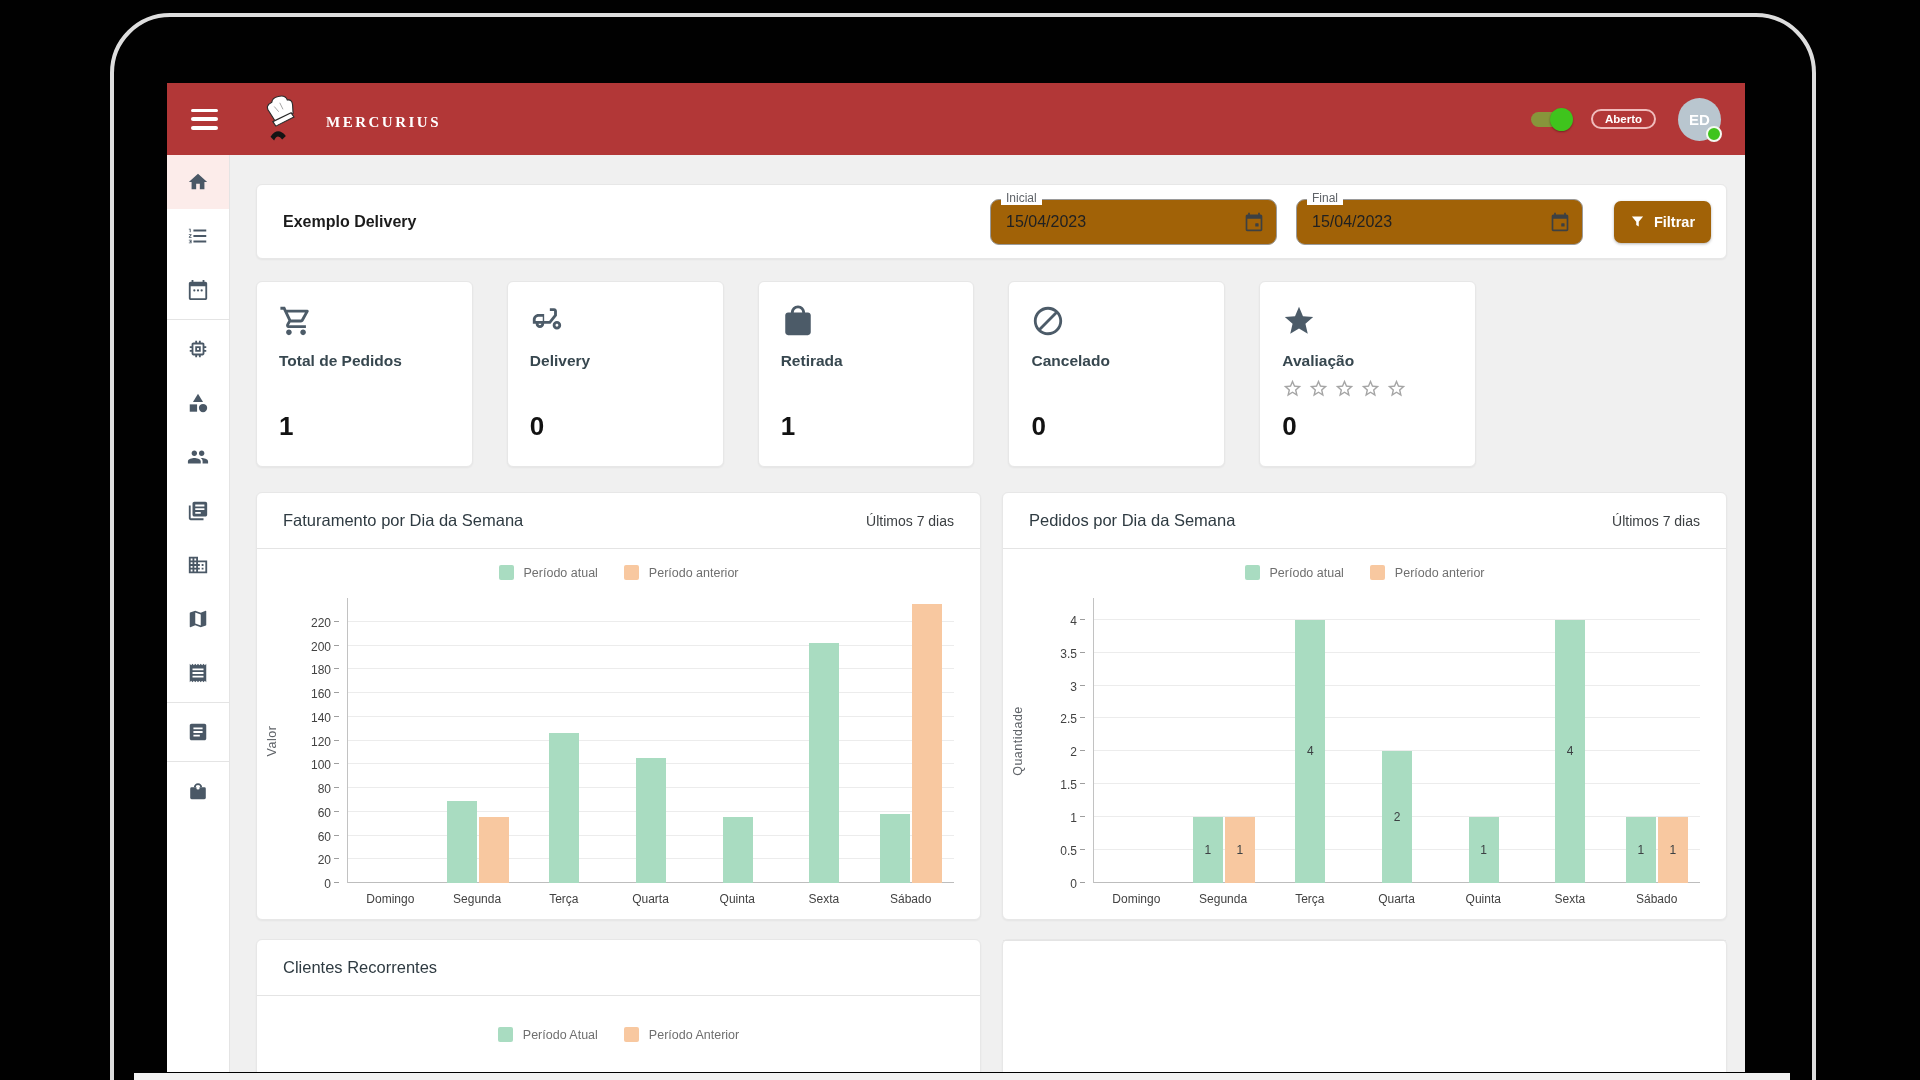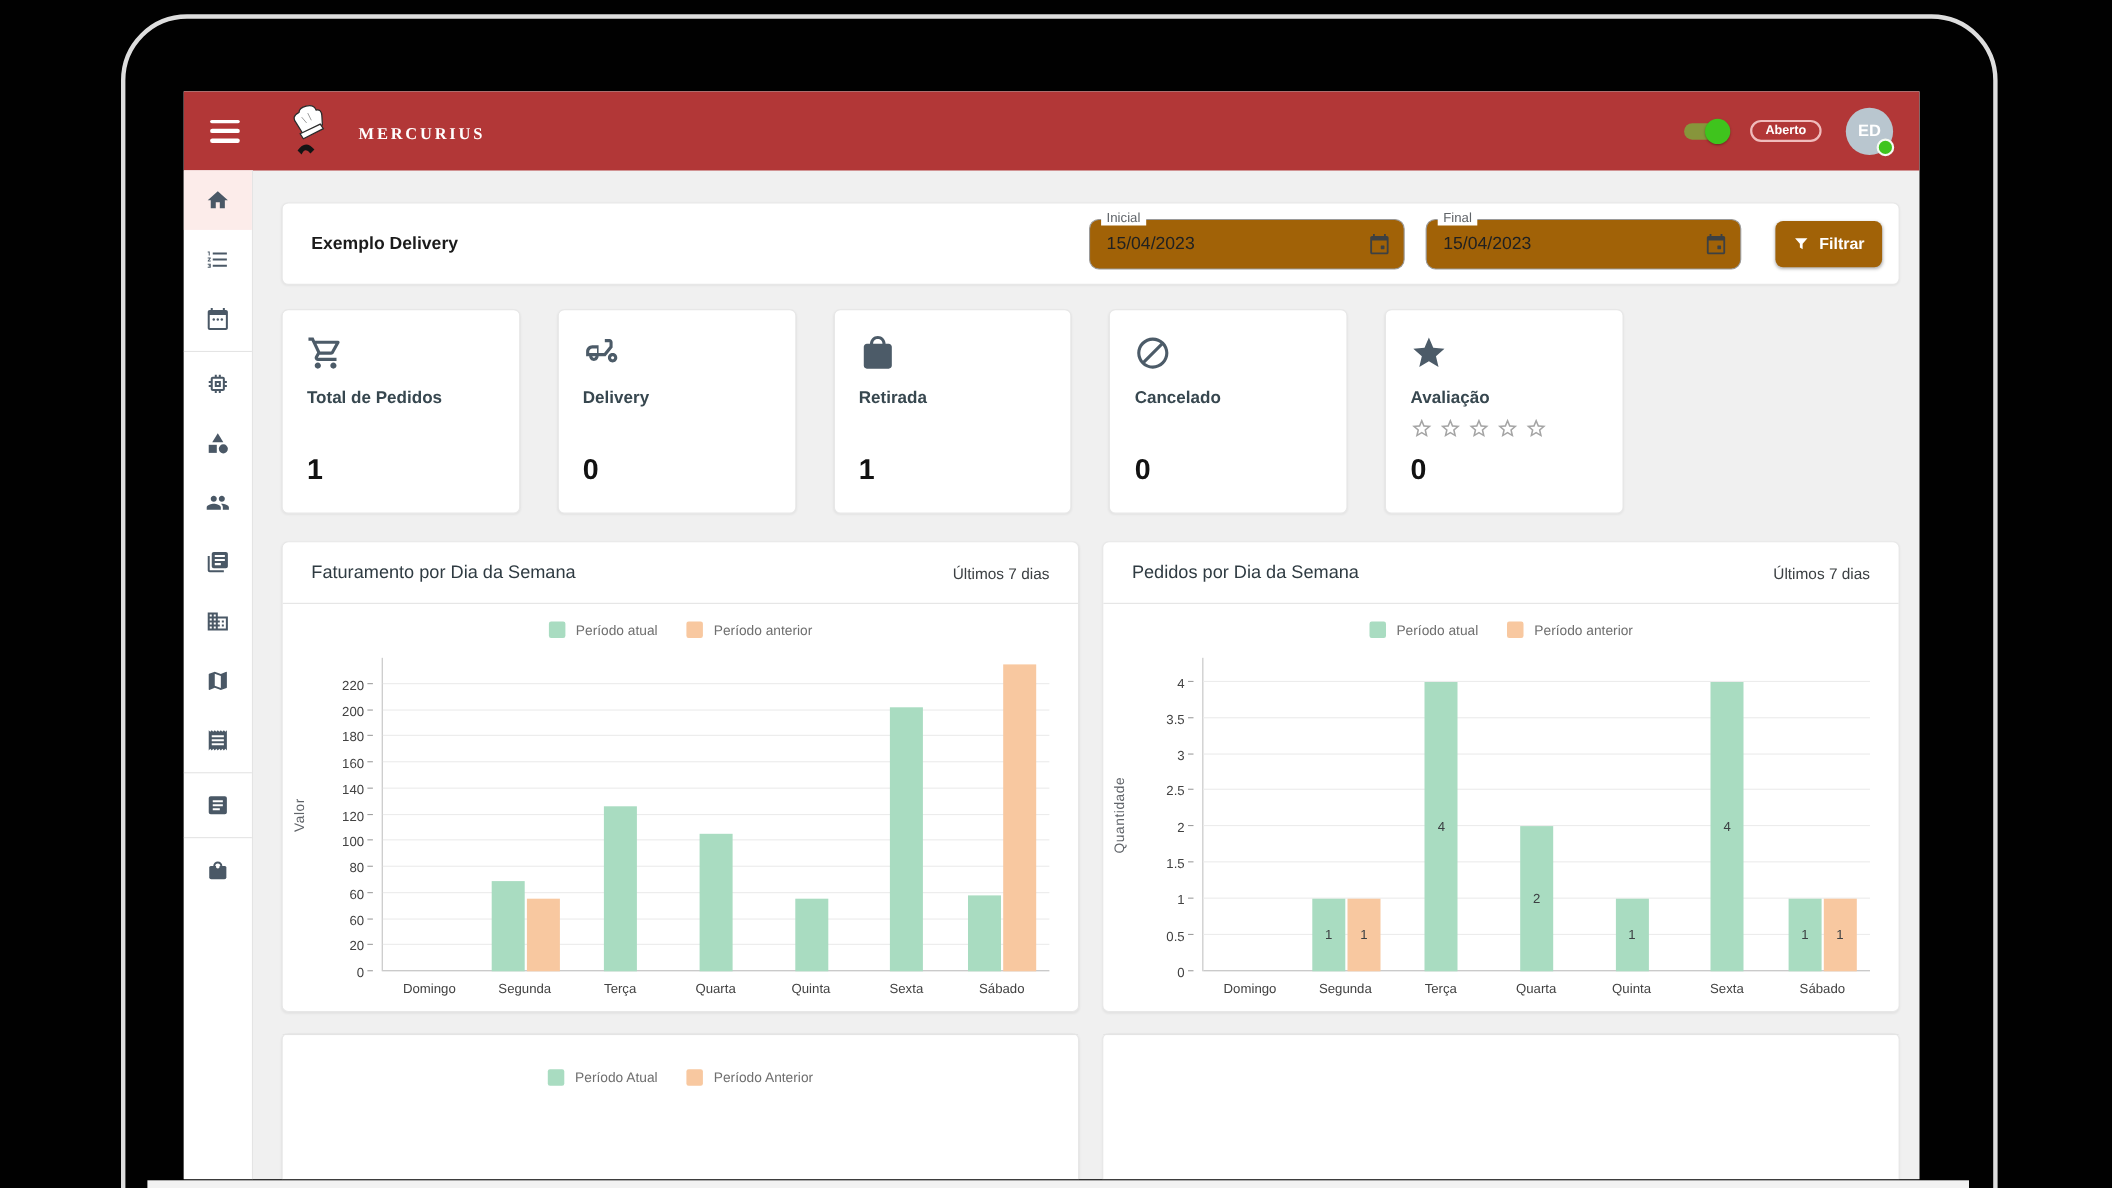--- a/index.html
+++ b/index.html
@@ -509,20 +509,23 @@
                     <div class="x-label">Sexta</div>
                     <div class="x-label">Sábado</div>
                   </div>
                 </div>
               </div>
             </section>
           </section>
 
         <section class="bottom-row" id="bottom-row">
             <section class="card bottom-card">
+              <div class="chart-head">
+                <span class="chart-title">Clientes Recorrentes</span>
+              </div>
               <div class="chart-sep"></div>
               <div class="chart-legend bottom-legend">
                 <div class="legend-item">
                   <span class="legend-chip" style="background: rgb(169, 220, 193);"></span>
                   <span class="legend-label">Período Atual</span>
                 </div>
                 <div class="legend-item">
                   <span class="legend-chip" style="background: rgb(248, 200, 160);"></span>
                   <span class="legend-label">Período Anterior</span>
                 </div>

